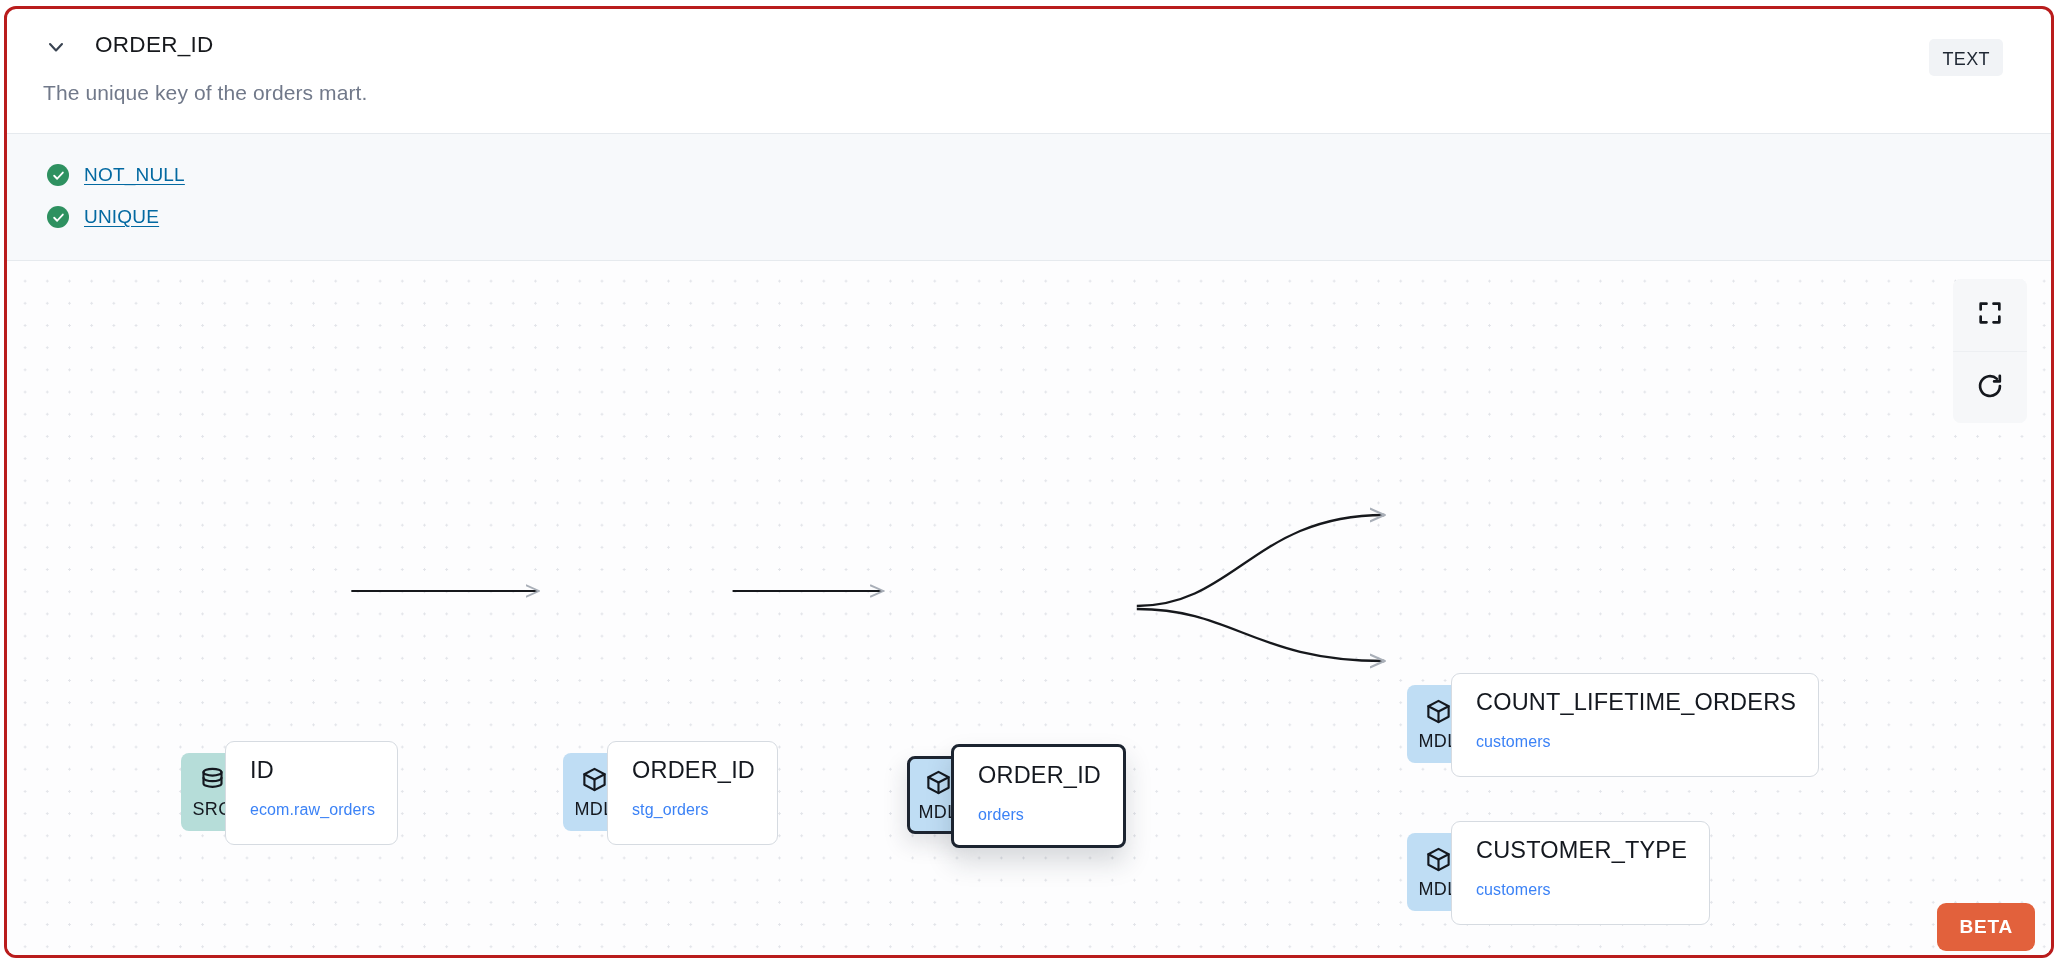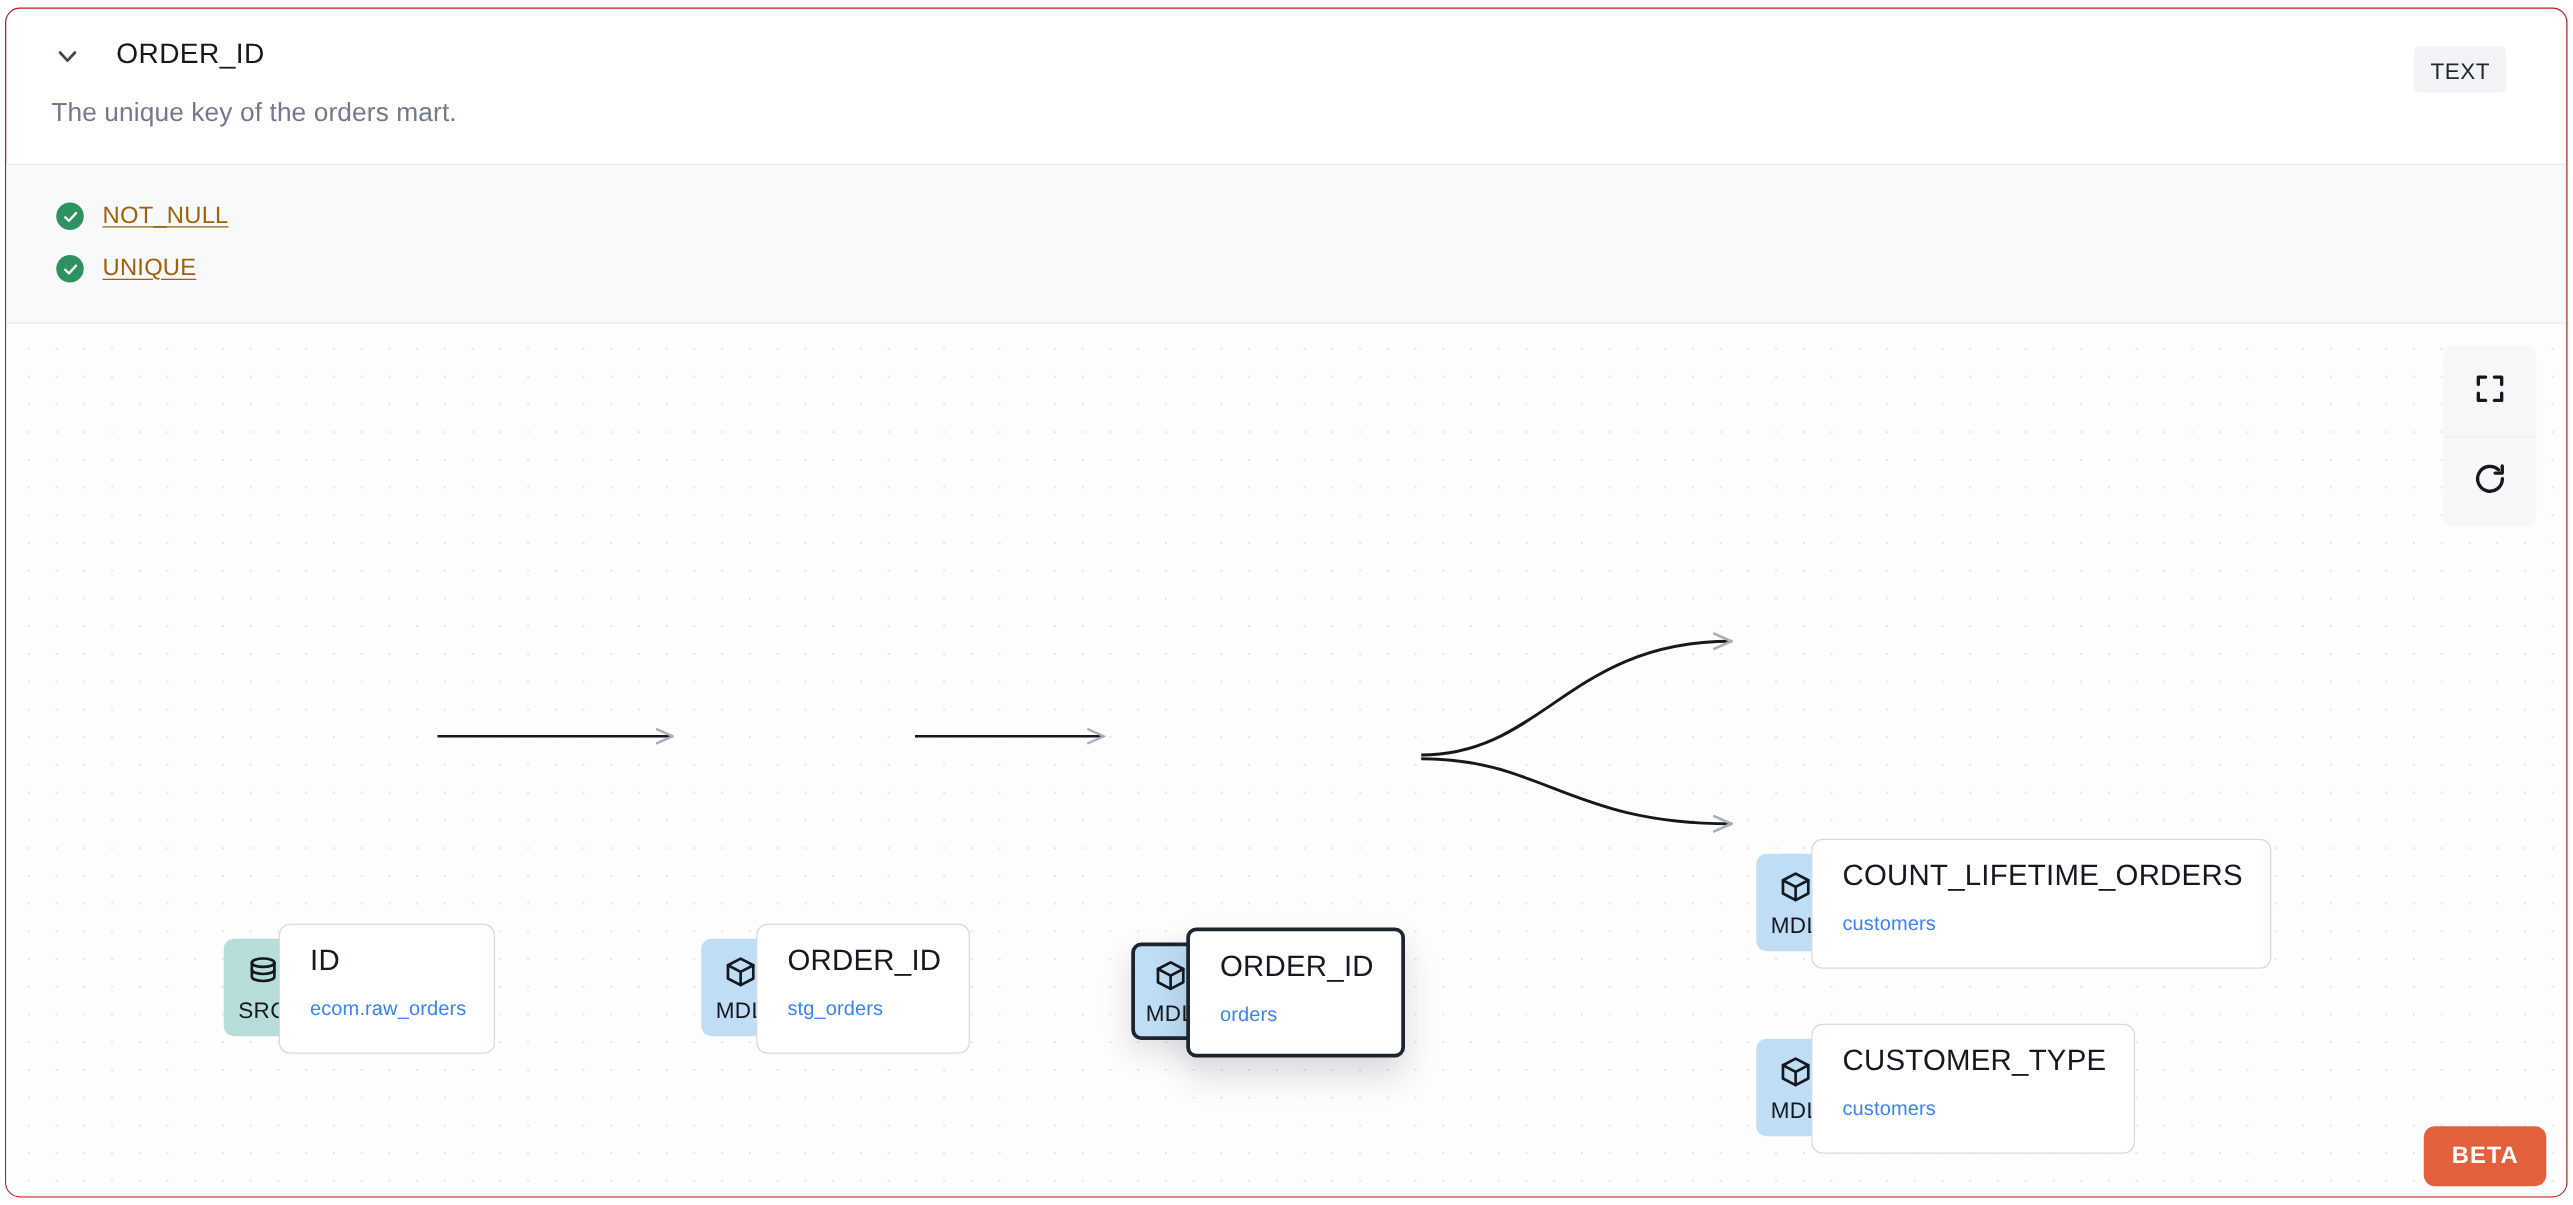--- a/index.html
+++ b/index.html
@@ -13,21 +13,21 @@
   }
 
   
   .card {
     position: absolute;
     left: 4px;
     top: 6px;
     width: 2050px;
     height: 952px;
     background: #ffffff;
-    border: 1px solid #b91c1c;
+    border: 3px solid #b91c1c;
     border-radius: 12px;
     overflow: hidden;
   }
 
   
   .header {
     position: relative;
     height: 72px;
     padding: 0 0 0 36px;
     display: flex;
@@ -89,21 +89,21 @@
     border-radius: 50%;
     background: #2E9160;
     display: flex;
     align-items: center;
     justify-content: center;
     flex: none;
   }
   .check svg { display: block; }
   .test-link {
     font-size: 19px;
-    color: #a16207;
+    color: #0369a1;
     text-decoration: underline;
     text-underline-offset: 3px;
     letter-spacing: 0.2px;
     cursor: pointer;
   }
 
   
   .graph {
     position: relative;
     height: 714px;

